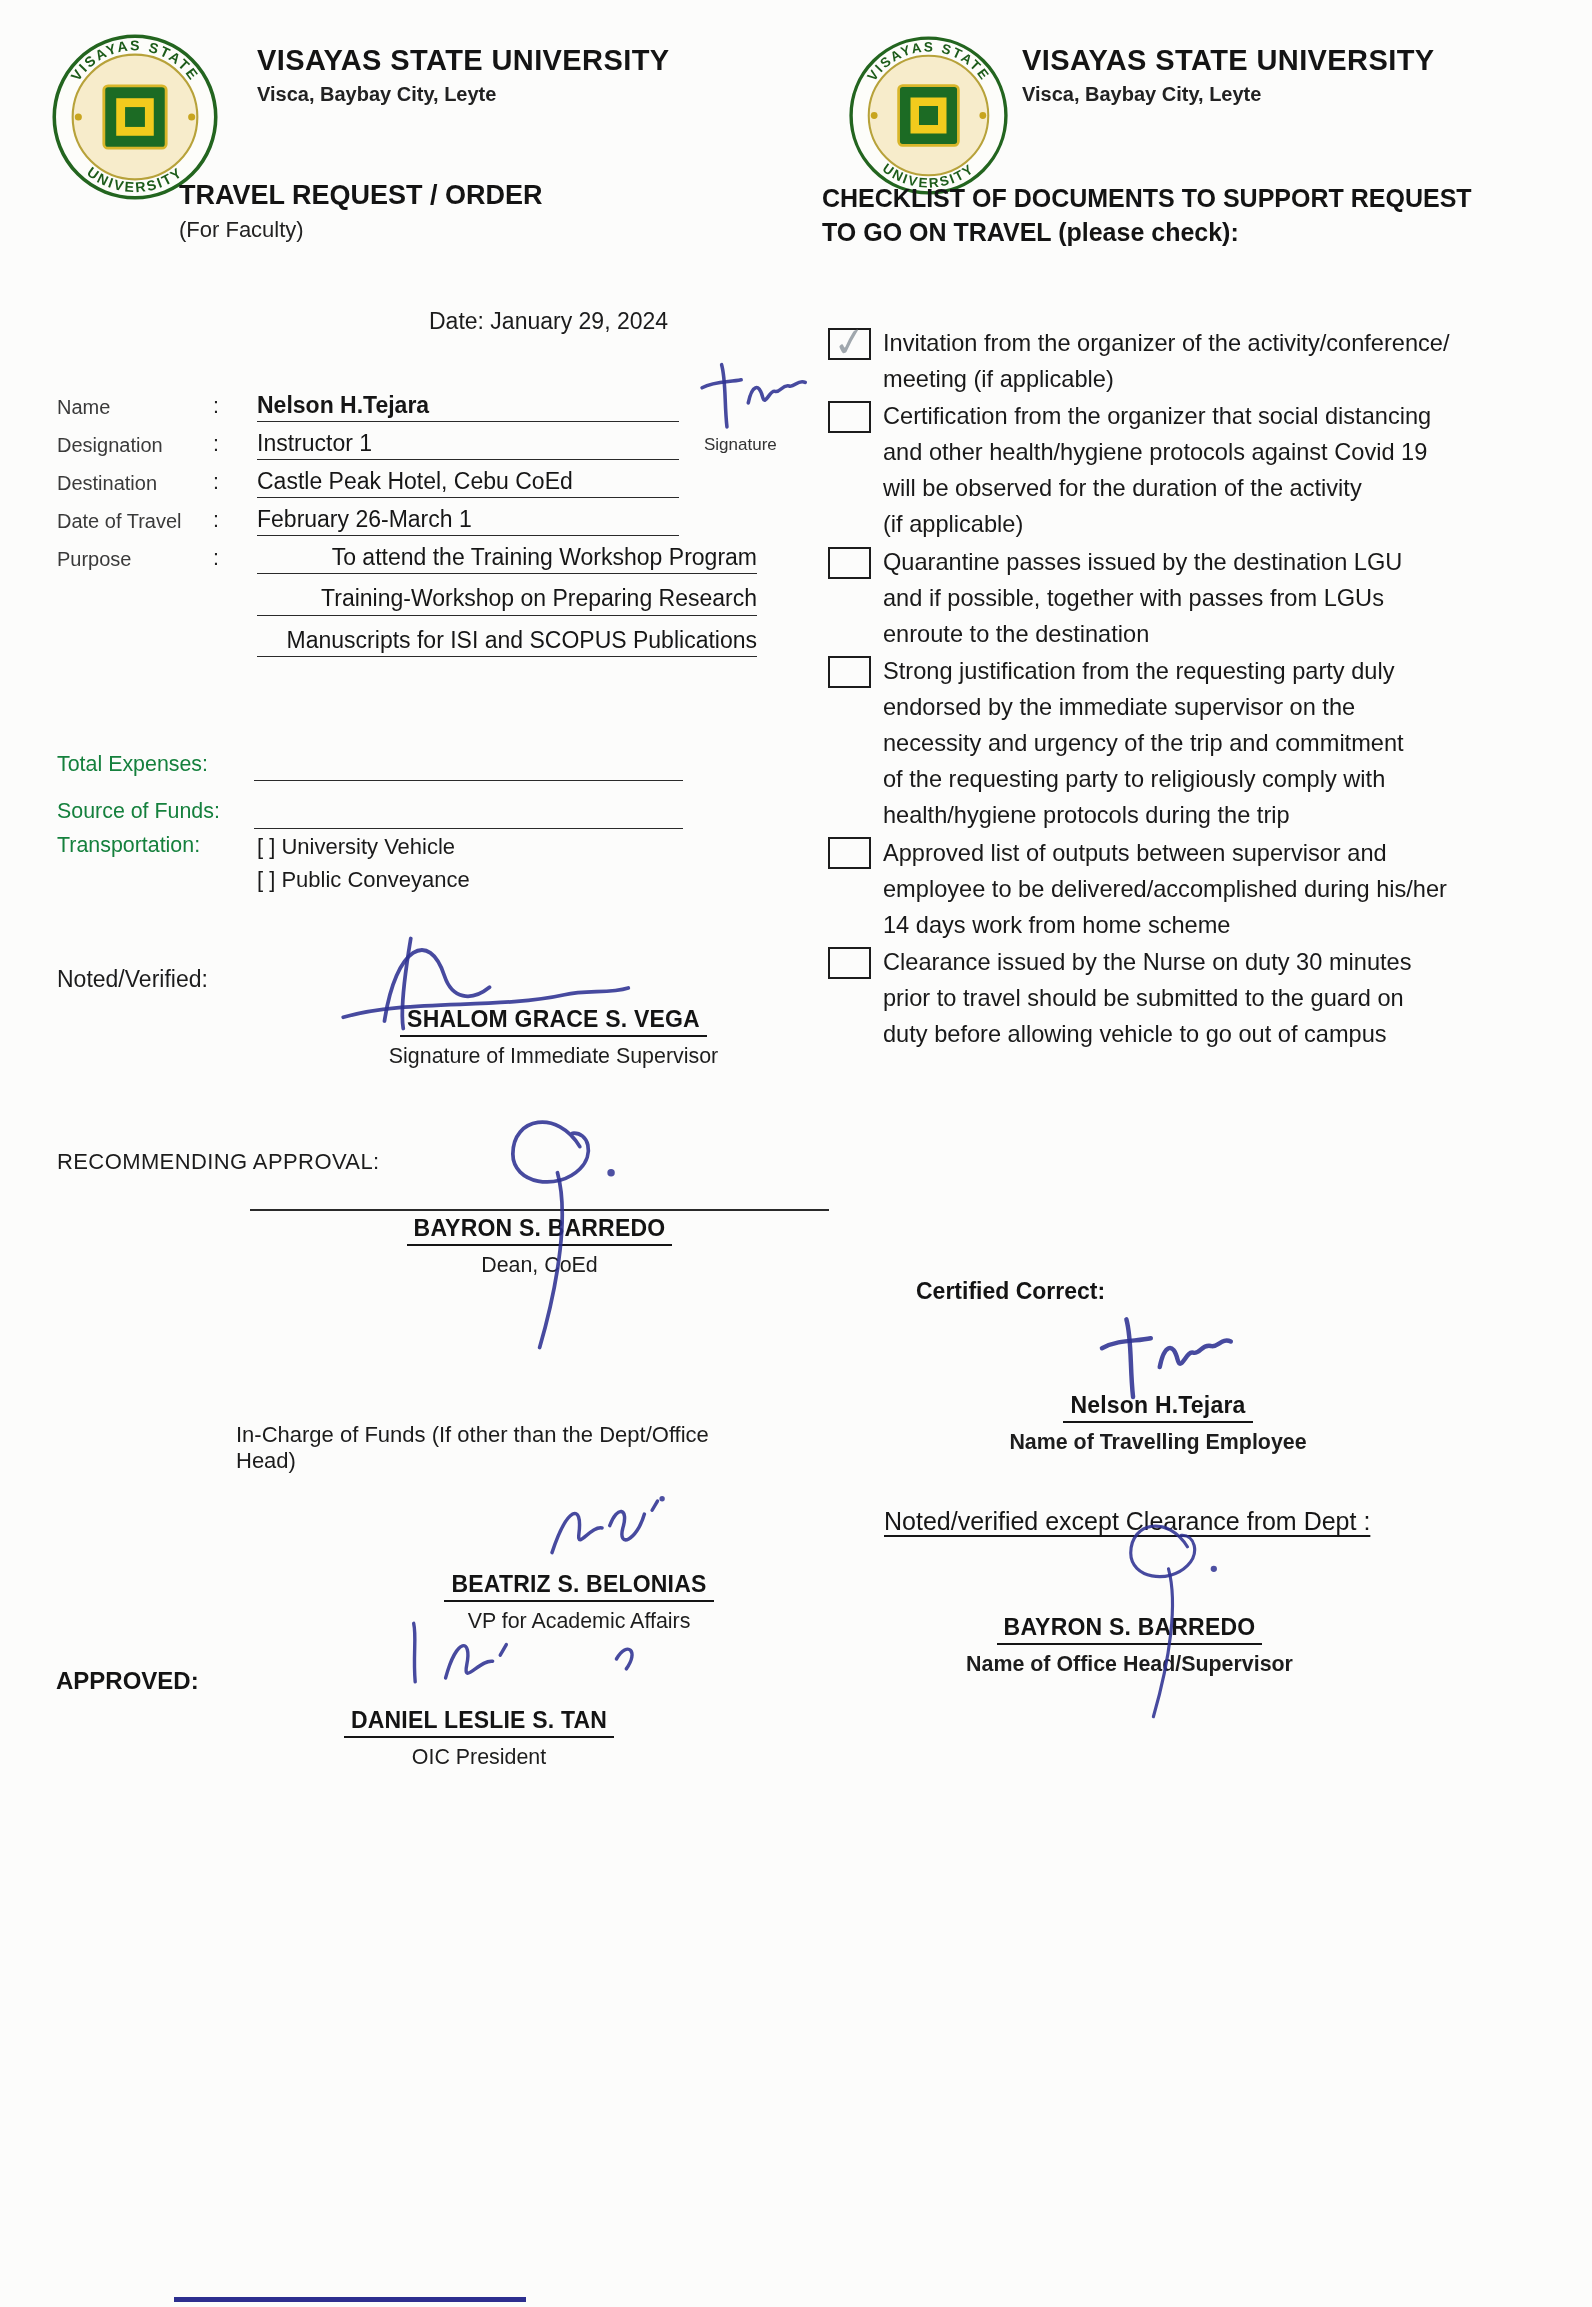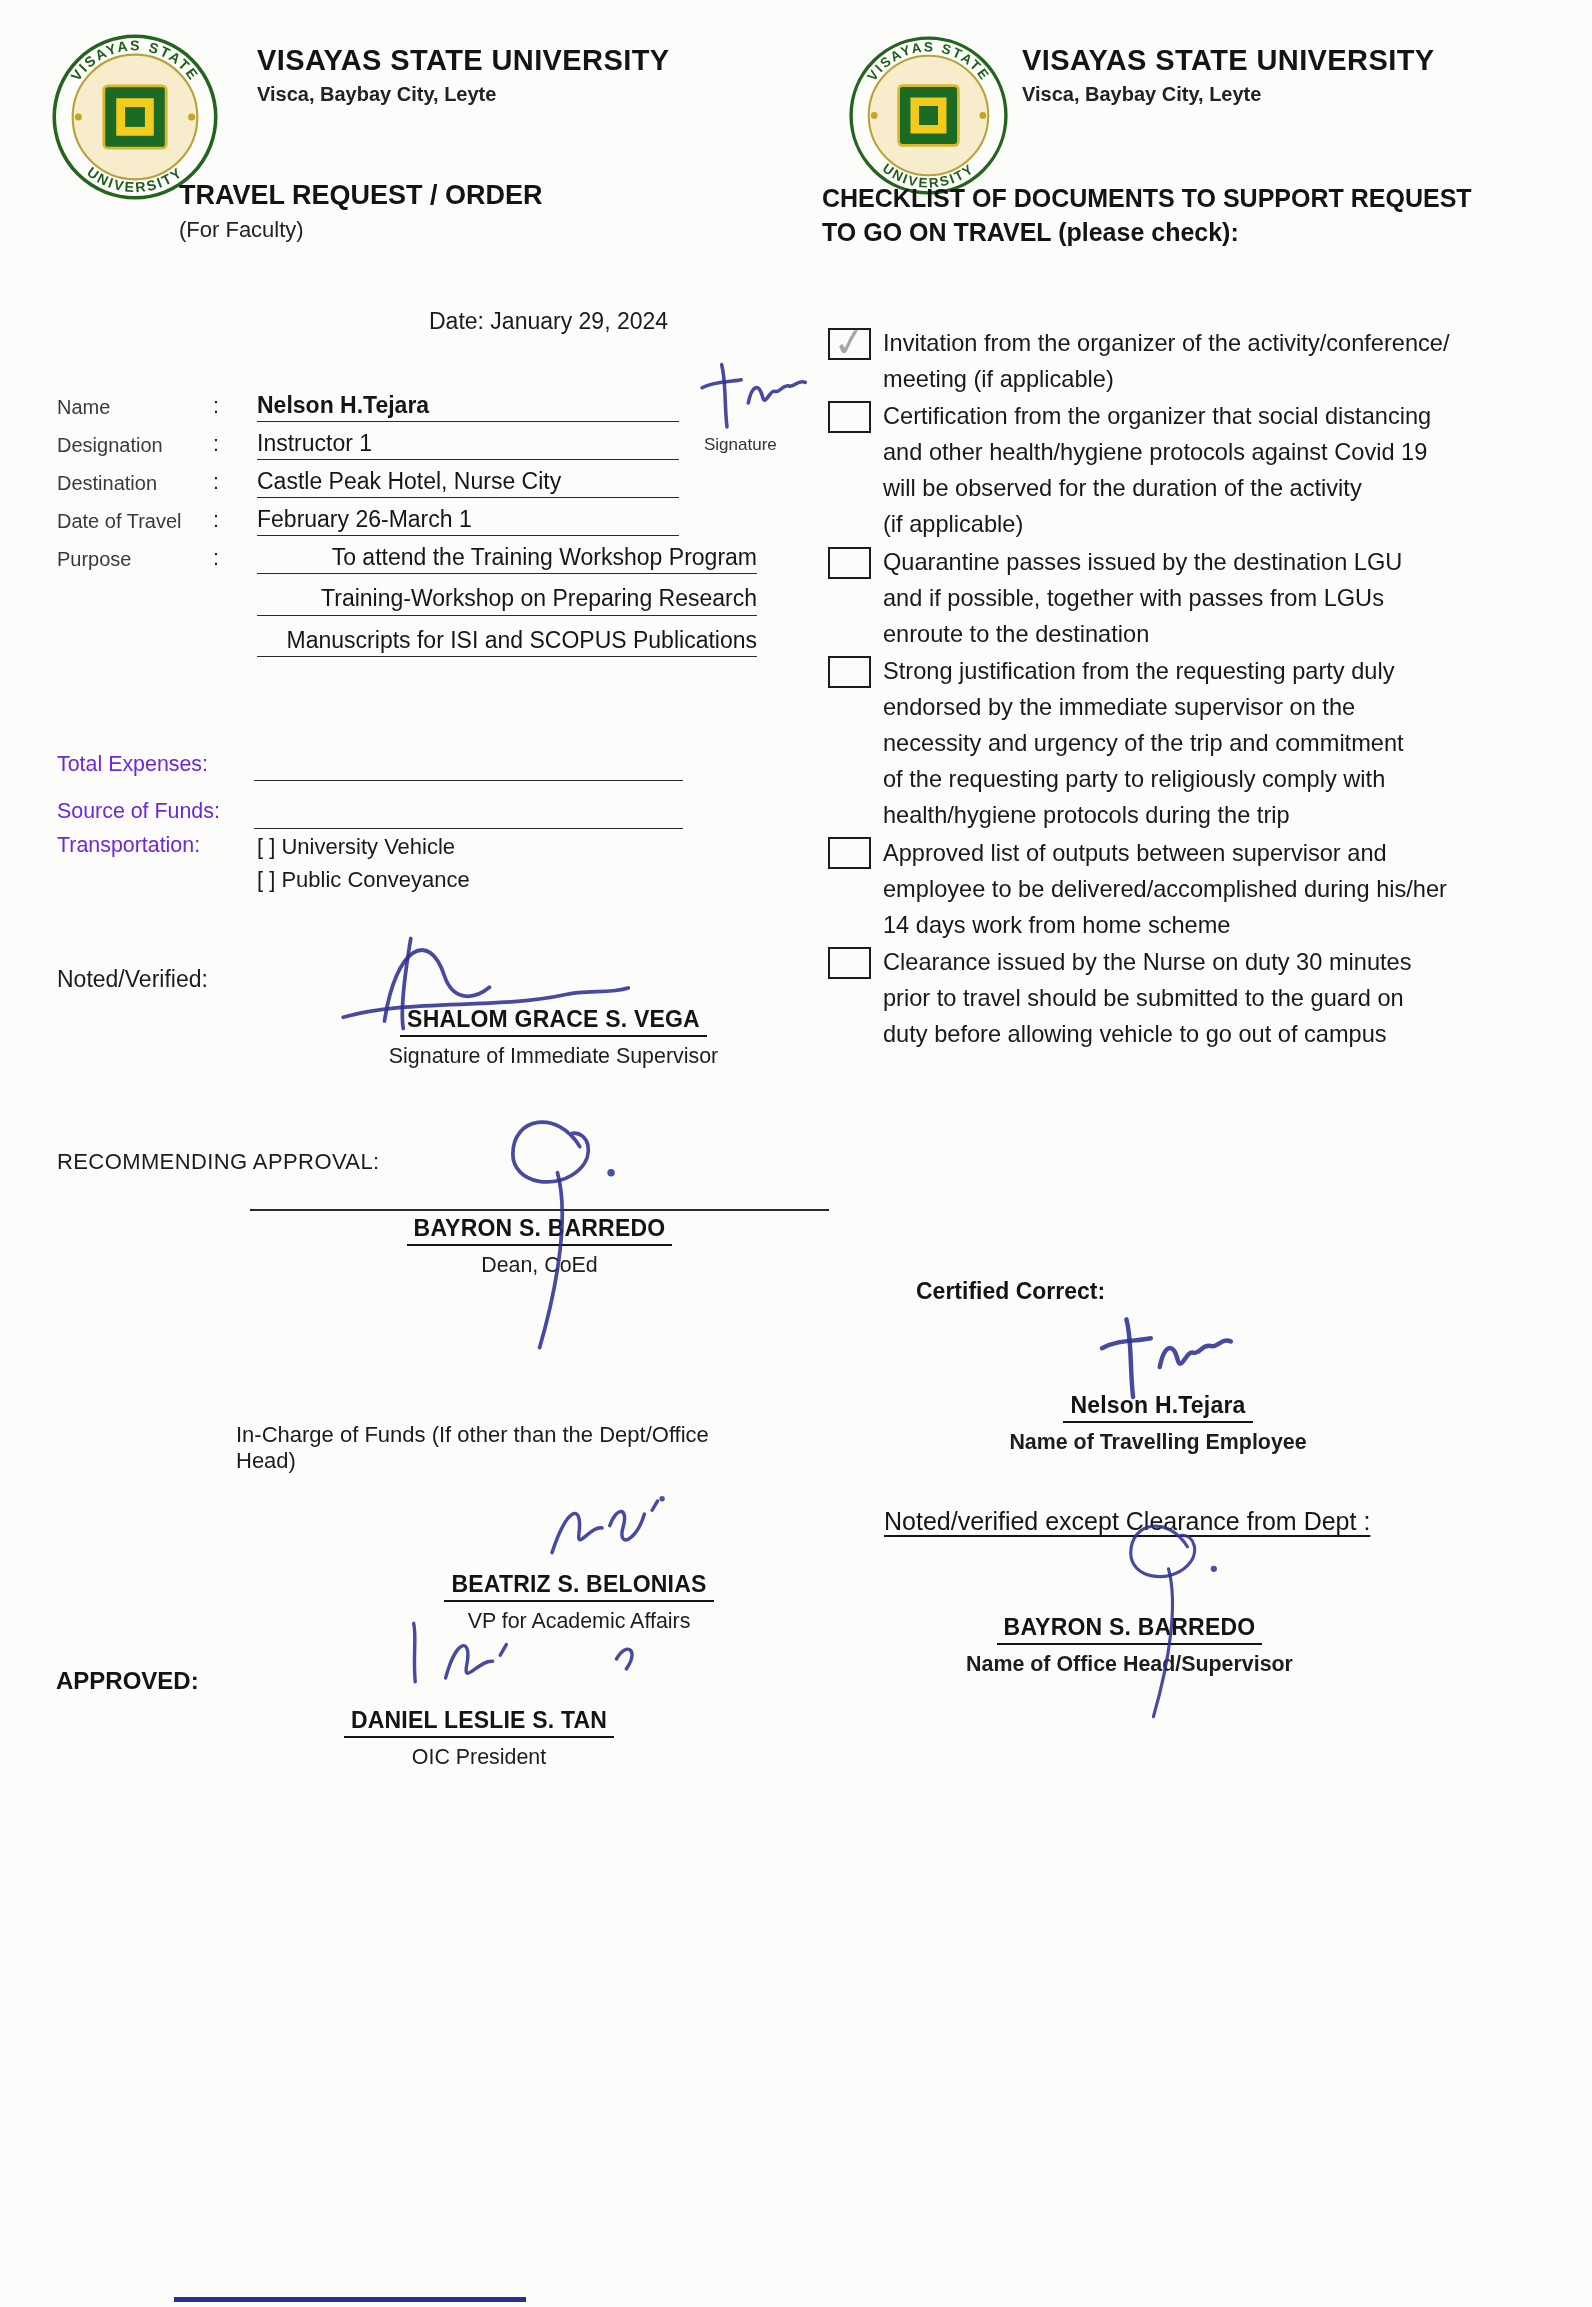--- a/index.html
+++ b/index.html
@@ -24,21 +24,21 @@
   
   .fields { position:absolute; left:57px; top:392px; width:715px; }
   .frow { display:flex; margin-bottom:7.9px; align-items:flex-start; }
   .flabel { width:156px; font-size:20px; color:#3a3a3a; padding-top:4.3px; }
   .fcolon { width:44px; font-size:21.4px; color:#222; padding-top:2.1px; }
   .fvalue { width:422px; font-size:23px; color:#161616; border-bottom:1.4px solid #2a2a2a; padding-bottom:2.1px; }
   .purpose-lines { width:500px; }
   .pline { font-size:23px; color:#161616; border-bottom:1.4px solid #2a2a2a; padding-bottom:2.1px; margin-bottom:11.4px;text-align:right; }
 
   .small-caption { font-size:17px; color:#333; }
-  .sec-label { font-size:21.4px; color:#6d28d9; }
+  .sec-label { font-size:21.4px; color:#15803d; }
   .uline { border-top:1.4px solid #2a2a2a; height:0; }
 
   .transport-opt { font-size:22px; color:#1a1a1a; line-height:33px; }
 
   
   .sig-block { text-align:center; }
   .sig-name { display:inline-block; font-size:23px; font-weight:bold; color:#141414;
               border-bottom:2.1px solid #151515; padding:0 7.1px 2.1px; letter-spacing:0.2px; }
   .sig-caption { font-size:21.4px; color:#1d1d1d; margin-top:7.1px; }
   .sig-caption.bold { font-weight:bold; }
@@ -106,21 +106,21 @@
       <span class="fvalue bold">Nelson H.Tejara</span>
     </div>
     <div class="frow">
       <span class="flabel">Designation</span>
       <span class="fcolon">:</span>
       <span class="fvalue">Instructor 1</span>
     </div>
     <div class="frow">
       <span class="flabel">Destination</span>
       <span class="fcolon">:</span>
-      <span class="fvalue">Castle Peak Hotel, Nurse City</span>
+      <span class="fvalue">Castle Peak Hotel, Cebu CoEd</span>
     </div>
     <div class="frow">
       <span class="flabel">Date of Travel</span>
       <span class="fcolon">:</span>
       <span class="fvalue">February 26-March 1</span>
     </div>
     <div class="frow">
       <span class="flabel">Purpose</span>
       <span class="fcolon">:</span>
       <div class="purpose-lines">

